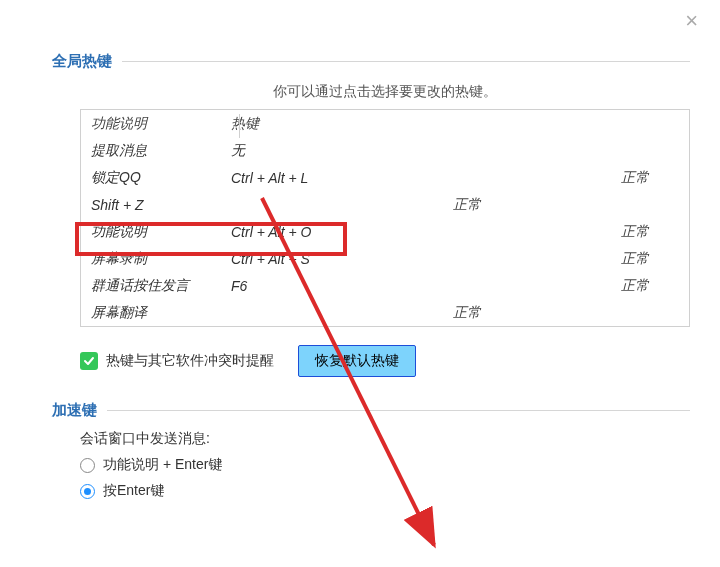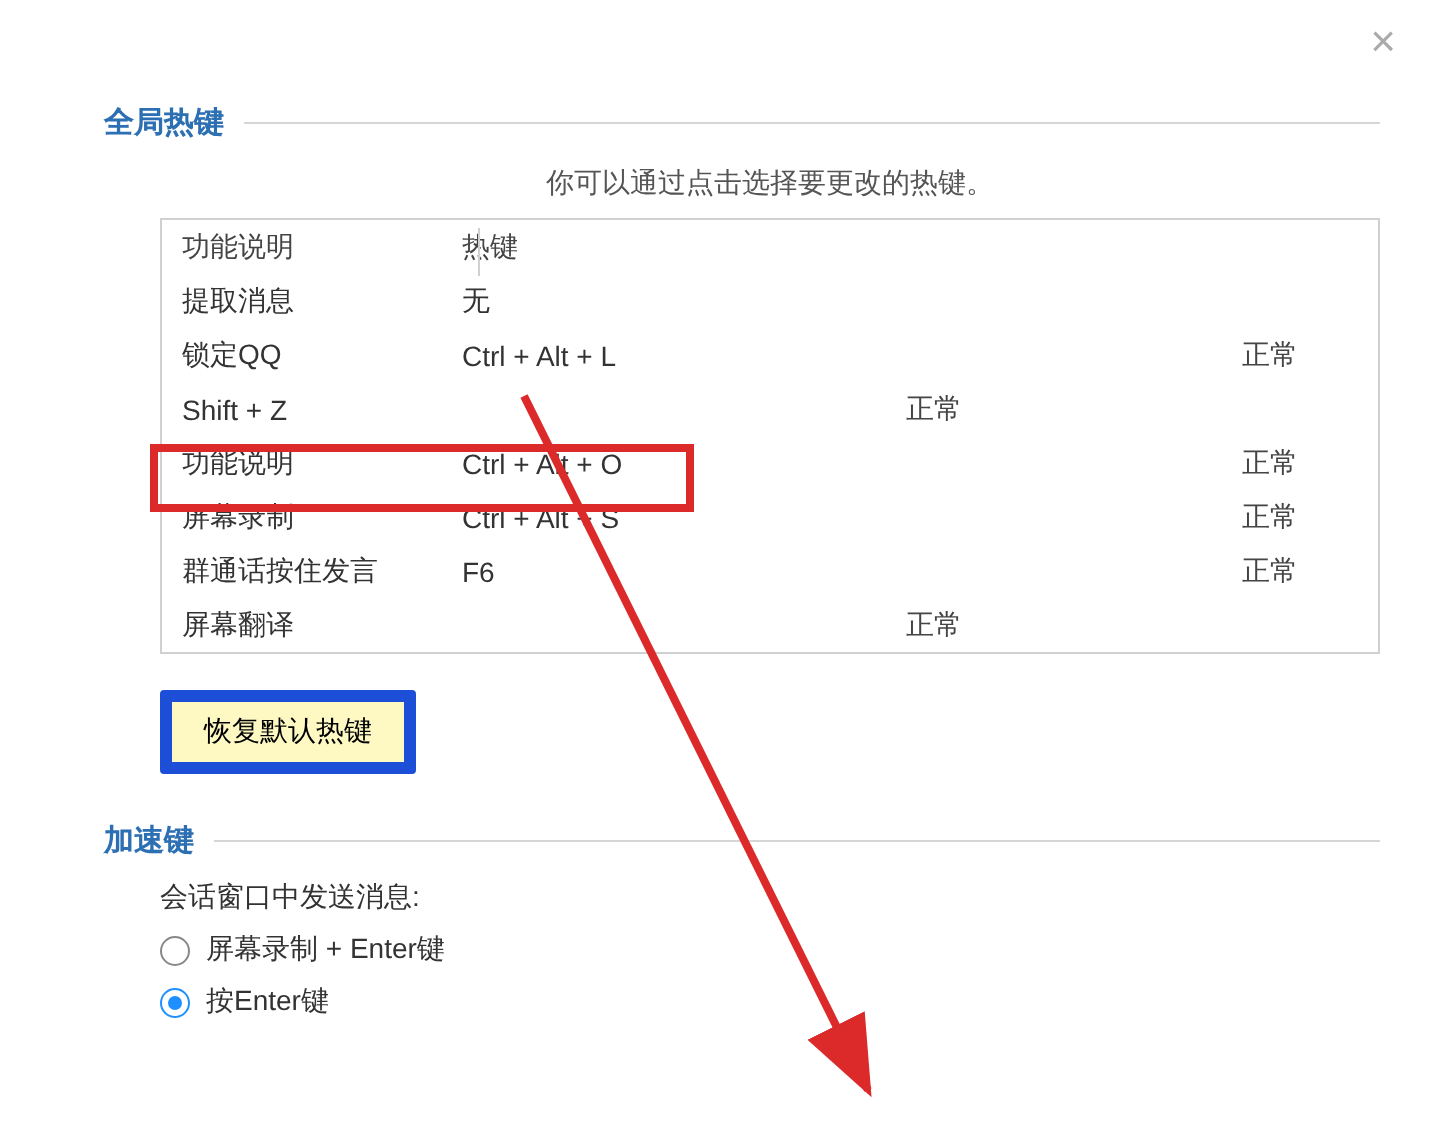--- a/index.html
+++ b/index.html
@@ -57,20 +57,21 @@
   .hotkey-table {
     border: 1px solid #d0d0d0;
     position: relative;
   }
   .hk-row {
     display: grid;
     grid-template-columns: 140px 280px 1fr;
     align-items: center;
     padding: 4px 10px;
     min-height: 27px;
+    font-style: italic;
   }
   .hk-row.header {
     font-weight: normal;
     color: #444;
   }
   .hk-row + .hk-row { }
   .hk-header-divider {
     position: absolute;
     left: 158px;
     top: 4px;
@@ -101,22 +102,22 @@
     gap: 8px;
   }
   .chk {
     width: 18px; height: 18px;
     border-radius: 3px;
     background: #34c759;
     display: flex; align-items: center; justify-content: center;
   }
   .chk svg { display: block; }
   .btn {
-    border: 6px solid #1d4ed8;
-    background: #fef9c3;
+    border: 1px solid #1d4ed8;
+    background: #7dd3fc;
     padding: 6px 16px;
     border-radius: 2px;
     cursor: pointer;
     font-size: 14px;
   }
 
   .radio-group {
   }
   .radio-title {
     margin: 10px 0 8px 0;
@@ -205,36 +206,44 @@
       </div>
       <div class="hk-row">
         <span>屏幕翻译</span>
         <span class="col-status">正常</span>
       </div>
 
       <div class="red-box"></div>
     </div>
 
     <div class="below-table">
+      <label class="chk-wrap">
+        <span class="chk">
+          <svg width="12" height="12" viewBox="0 0 12 12">
+              <path d="M2 6 L5 9 L10 3" stroke="#fff" stroke-width="2" fill="none" stroke-linecap="round" stroke-linejoin="round"></path>
+            </svg>
+        </span>
+        <span>热键与其它软件冲突时提醒</span>
+      </label>
       <button class="btn">恢复默认热键</button>
     </div>
   </div>
 </div>
 
 <div class="section">
   <div class="section-header">
     <span class="section-title">加速键</span>
     <span class="section-line"></span>
   </div>
 
   <div class="block-indent radio-group">
     <div class="radio-title">会话窗口中发送消息:</div>
     <label class="radio-item">
       <span class="radio-dot"></span>
-      <span>屏幕录制 + Enter键</span>
+      <span>功能说明 + Enter键</span>
     </label>
     <label class="radio-item">
       <span class="radio-dot checked"></span>
       <span>按Enter键</span>
     </label>
   </div>
 </div>
 
 <svg class="arrow-layer" width="720" height="567">
   <defs>

